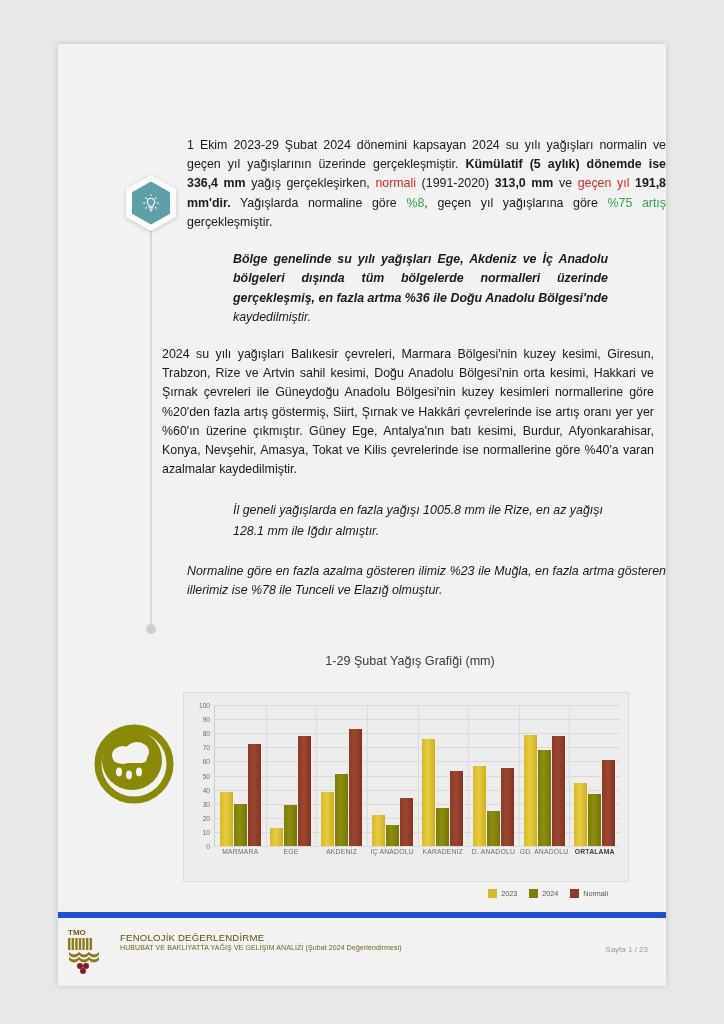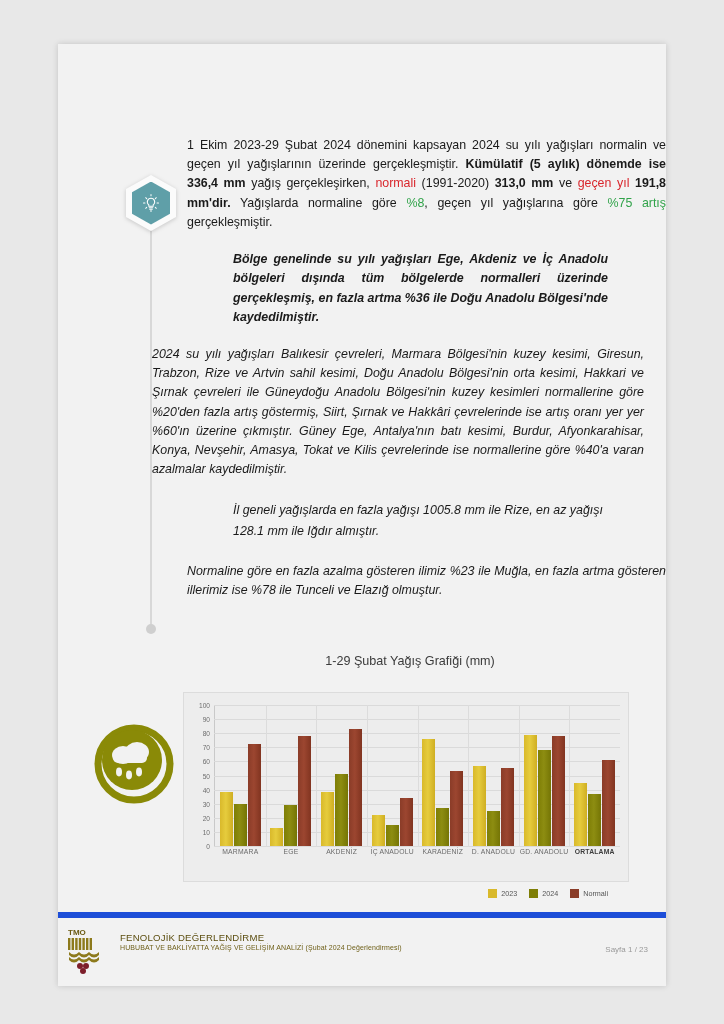--- a/index.html
+++ b/index.html
@@ -99,22 +99,22 @@
   }
   p.para {
     font-size: 12.4px;
     line-height: 1.55;
     color: #1a1a1a;
     text-align: justify;
     margin-bottom: 11px;
   }
   p.p1  { margin-left: 59px; width: 479px; }
   p.p2  { margin-left: 105px; width: 375px; font-style: italic; font-weight: bold; margin-top: 18px; margin-bottom: 18px;}
-  p.p2 .reg { font-weight: bold; font-style: italic; }
-  p.p3  { margin-left: 24px; width: 492px; font-style: italic; }
+  p.p2 .reg { font-weight: normal; font-style: italic; }
+  p.p3  { margin-left: 34px; width: 492px; }
   p.p4  { margin-left: 105px; width: 400px; font-style: italic; margin-top: 20px; line-height: 1.7; text-align: left;}
   p.p5  { margin-left: 59px; width: 479px; font-style: italic; margin-top: 20px; }
   b.bd { font-weight: bold; }
   span.red   { color: #d9262c; }
   span.green { color: #31a34a; }
   
   #chart-wrap {
     position: absolute;
     left: 70px; top: 610px;
     width: 530px;

